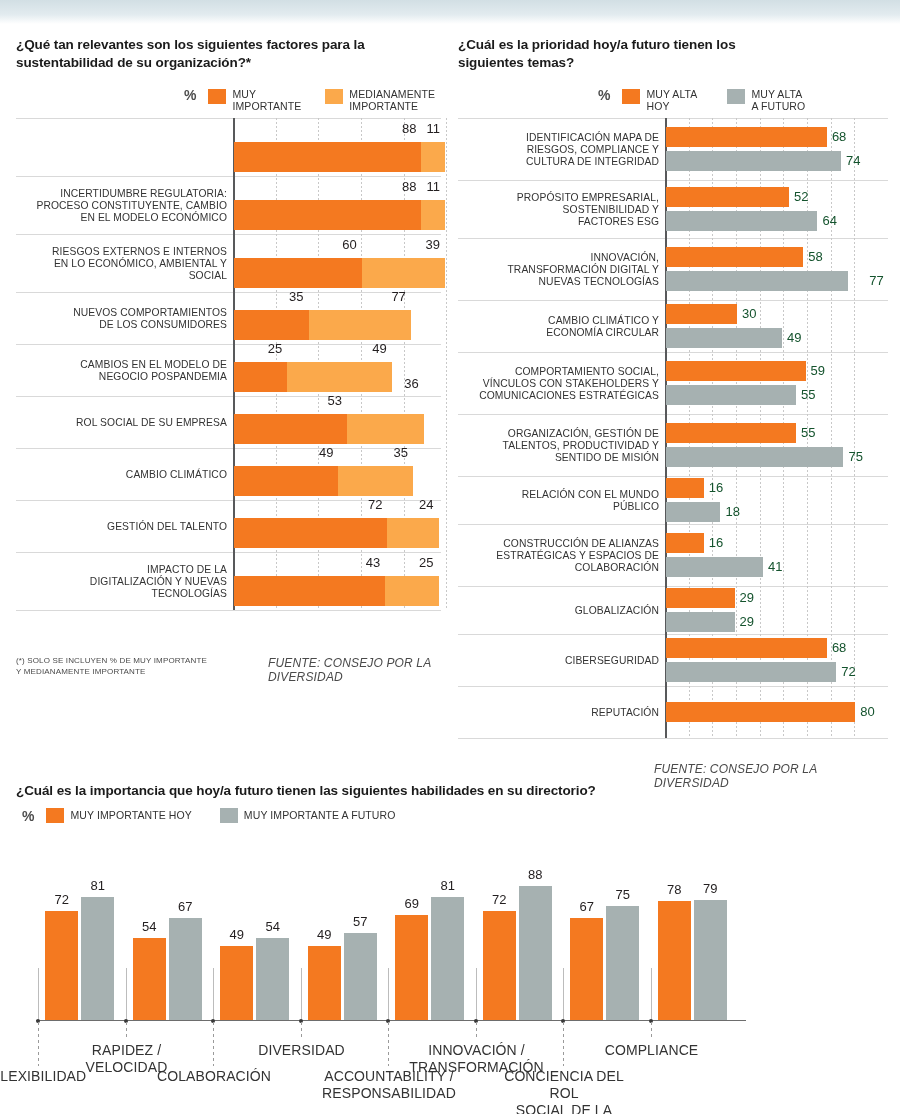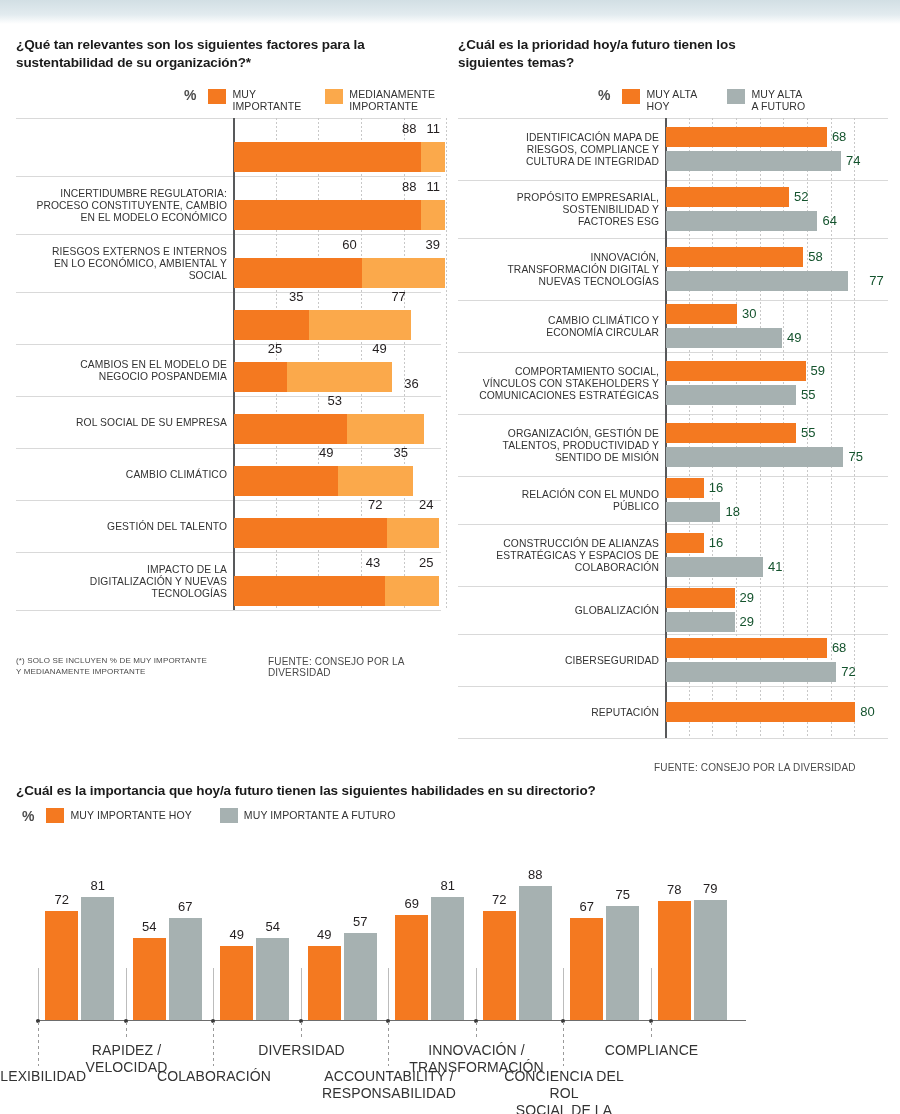--- a/index.html
+++ b/index.html
@@ -74,22 +74,22 @@
   }
   .c3-leader { position: absolute; width: 1px;
     background: repeating-linear-gradient(180deg,#9a9a9a 0 3px, transparent 3px 6px); }
   .c3-dot { position: absolute; width: 4px; height: 4px; border-radius: 50%; background: #3a3a3a; }
 
   .note {
     position: absolute; font-size: 8px; line-height: 1.35; color: #4a4a4a;
     text-transform: uppercase; letter-spacing: .15px; white-space: pre-line;
   }
   .src {
-    position: absolute; font-size: 10px; color: #4a4a4a;
-    text-transform: uppercase; letter-spacing: .15px;
+    position: absolute; font-size: 12px; color: #4a4a4a;
+    text-transform: uppercase; letter-spacing: .15px; font-style: italic;
   }
   .hline { position: absolute; height: 1px; background: #d9d9d9; }
 </style>
 </head>
 <body>
 
 <div id="page">
 
   <div class="topband"></div>
 
@@ -134,20 +134,21 @@
         <div class="c1-label" style="top:69.55px;width:208px;right:214px;">INCERTIDUMBRE REGULATORIA:<br>proceso constituyente, cambio<br>en el modelo económico</div>
         <div class="bar-seg" style="left:218px;top:82px;height:30px;width:187.49748743718592px;background:#F47920;"></div>
         <div class="bar-seg" style="left:405.4974874371859px;top:82px;height:30px;width:23.43718592964824px;background:#FBA94B;"></div>
         <div class="c1-val" style="left:360.4974874371859px;top:61px;width:40px;">88</div>
         <div class="c1-val" style="left:383.93467336683415px;top:61px;width:40px;">11</div>
         <div class="c1-label" style="top:127.55px;width:208px;right:214px;">RIESGOS EXTERNOS E INTERNOS<br>EN LO ECONÓMICO, AMBIENTAL Y<br>SOCIAL</div>
         <div class="bar-seg" style="left:218px;top:140px;height:30px;width:127.83919597989949px;background:#F47920;"></div>
         <div class="bar-seg" style="left:345.8391959798995px;top:140px;height:30px;width:83.09547738693468px;background:#FBA94B;"></div>
         <div class="c1-val" style="left:300.8391959798995px;top:119px;width:40px;">60</div>
         <div class="c1-val" style="left:383.9346733668342px;top:119px;width:40px;">39</div>
+        <div class="c1-label" style="top:188.7px;width:208px;right:214px;">NUEVOS COMPORTAMIENTOS<br>DE LOS CONSUMIDORES</div>
         <div class="bar-seg" style="left:218px;top:192px;height:30px;width:74.57286432160804px;background:#F47920;"></div>
         <div class="bar-seg" style="left:292.57286432160805px;top:192px;height:30px;width:102.2713567839196px;background:#FBA94B;"></div>
         <div class="c1-val" style="left:247.57286432160805px;top:171px;width:40px;">35</div>
         <div class="c1-val" style="left:349.84422110552765px;top:171px;width:40px;">77</div>
         <div class="c1-label" style="top:240.7px;width:208px;right:214px;">CAMBIOS EN EL MODELO DE<br>NEGOCIO POSPANDEMIA</div>
         <div class="bar-seg" style="left:218px;top:244px;height:30px;width:53.266331658291456px;background:#F47920;"></div>
         <div class="bar-seg" style="left:271.26633165829145px;top:244px;height:30px;width:104.40201005025125px;background:#FBA94B;"></div>
         <div class="c1-val" style="left:226.26633165829145px;top:223px;width:40px;">25</div>
         <div class="c1-val" style="left:330.6683417085427px;top:223px;width:40px;">49</div>
         <div class="c1-label" style="top:298.85px;width:208px;right:214px;">ROL SOCIAL DE SU EMPRESA</div>

